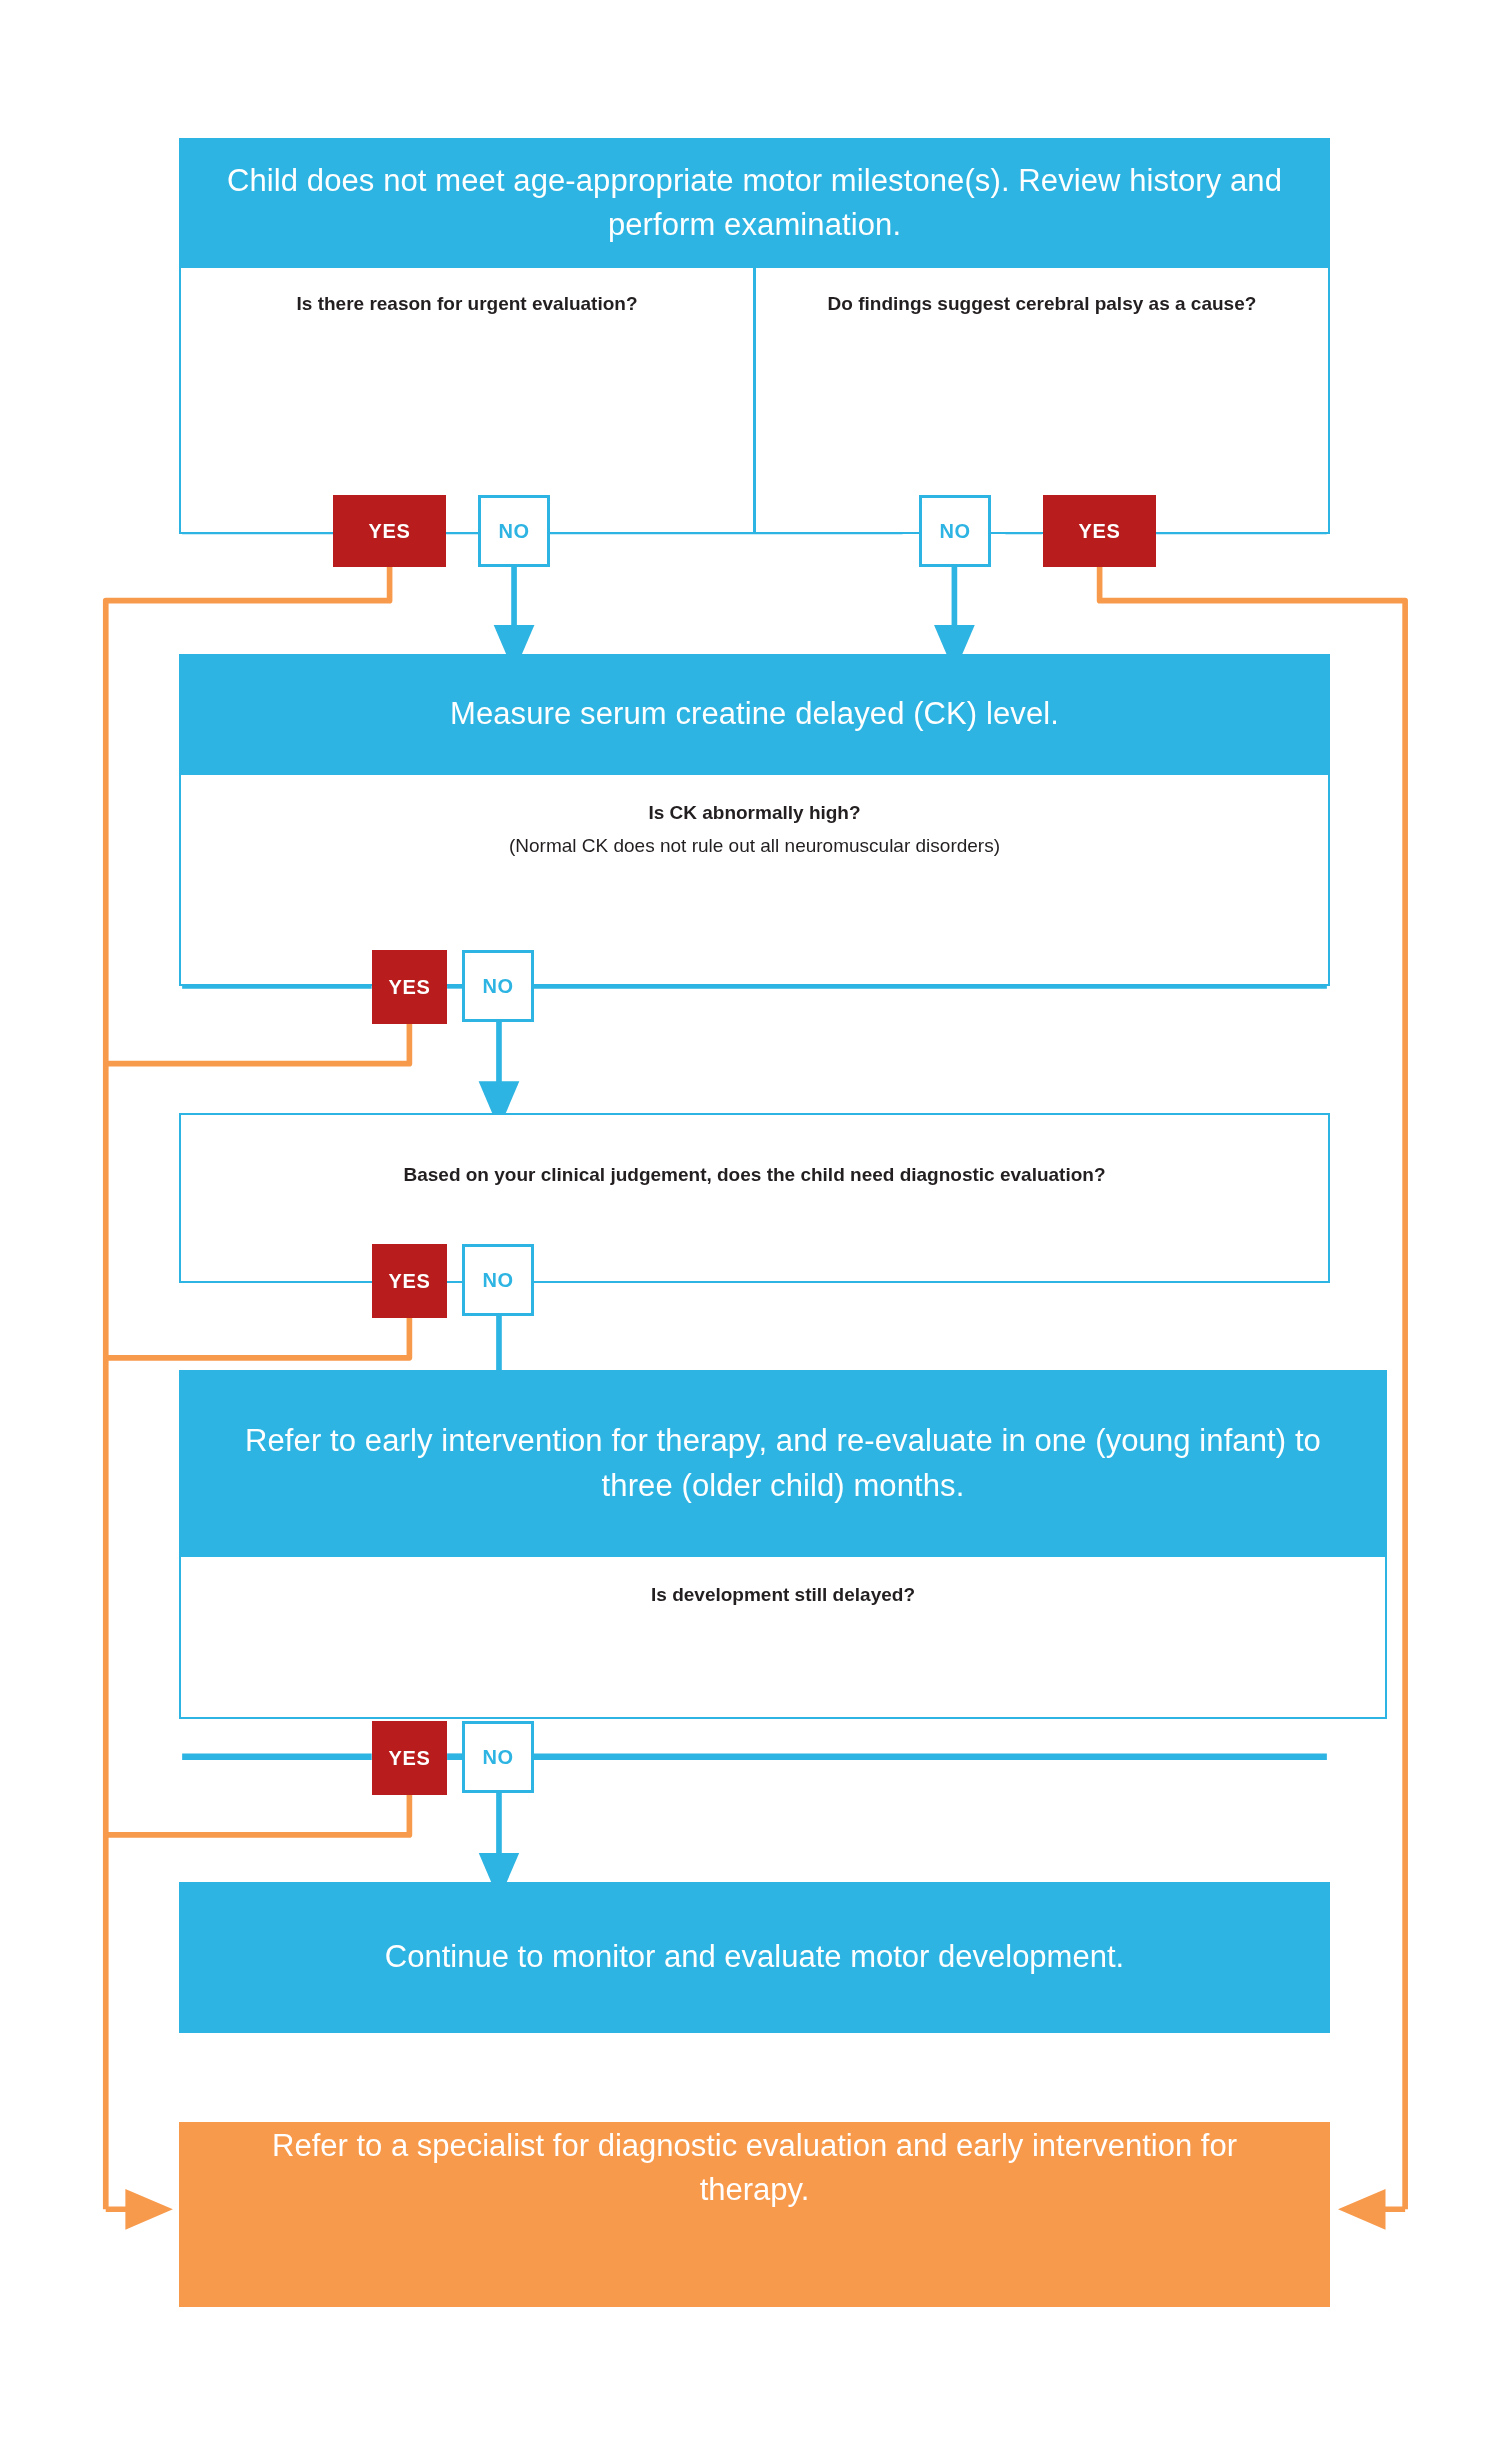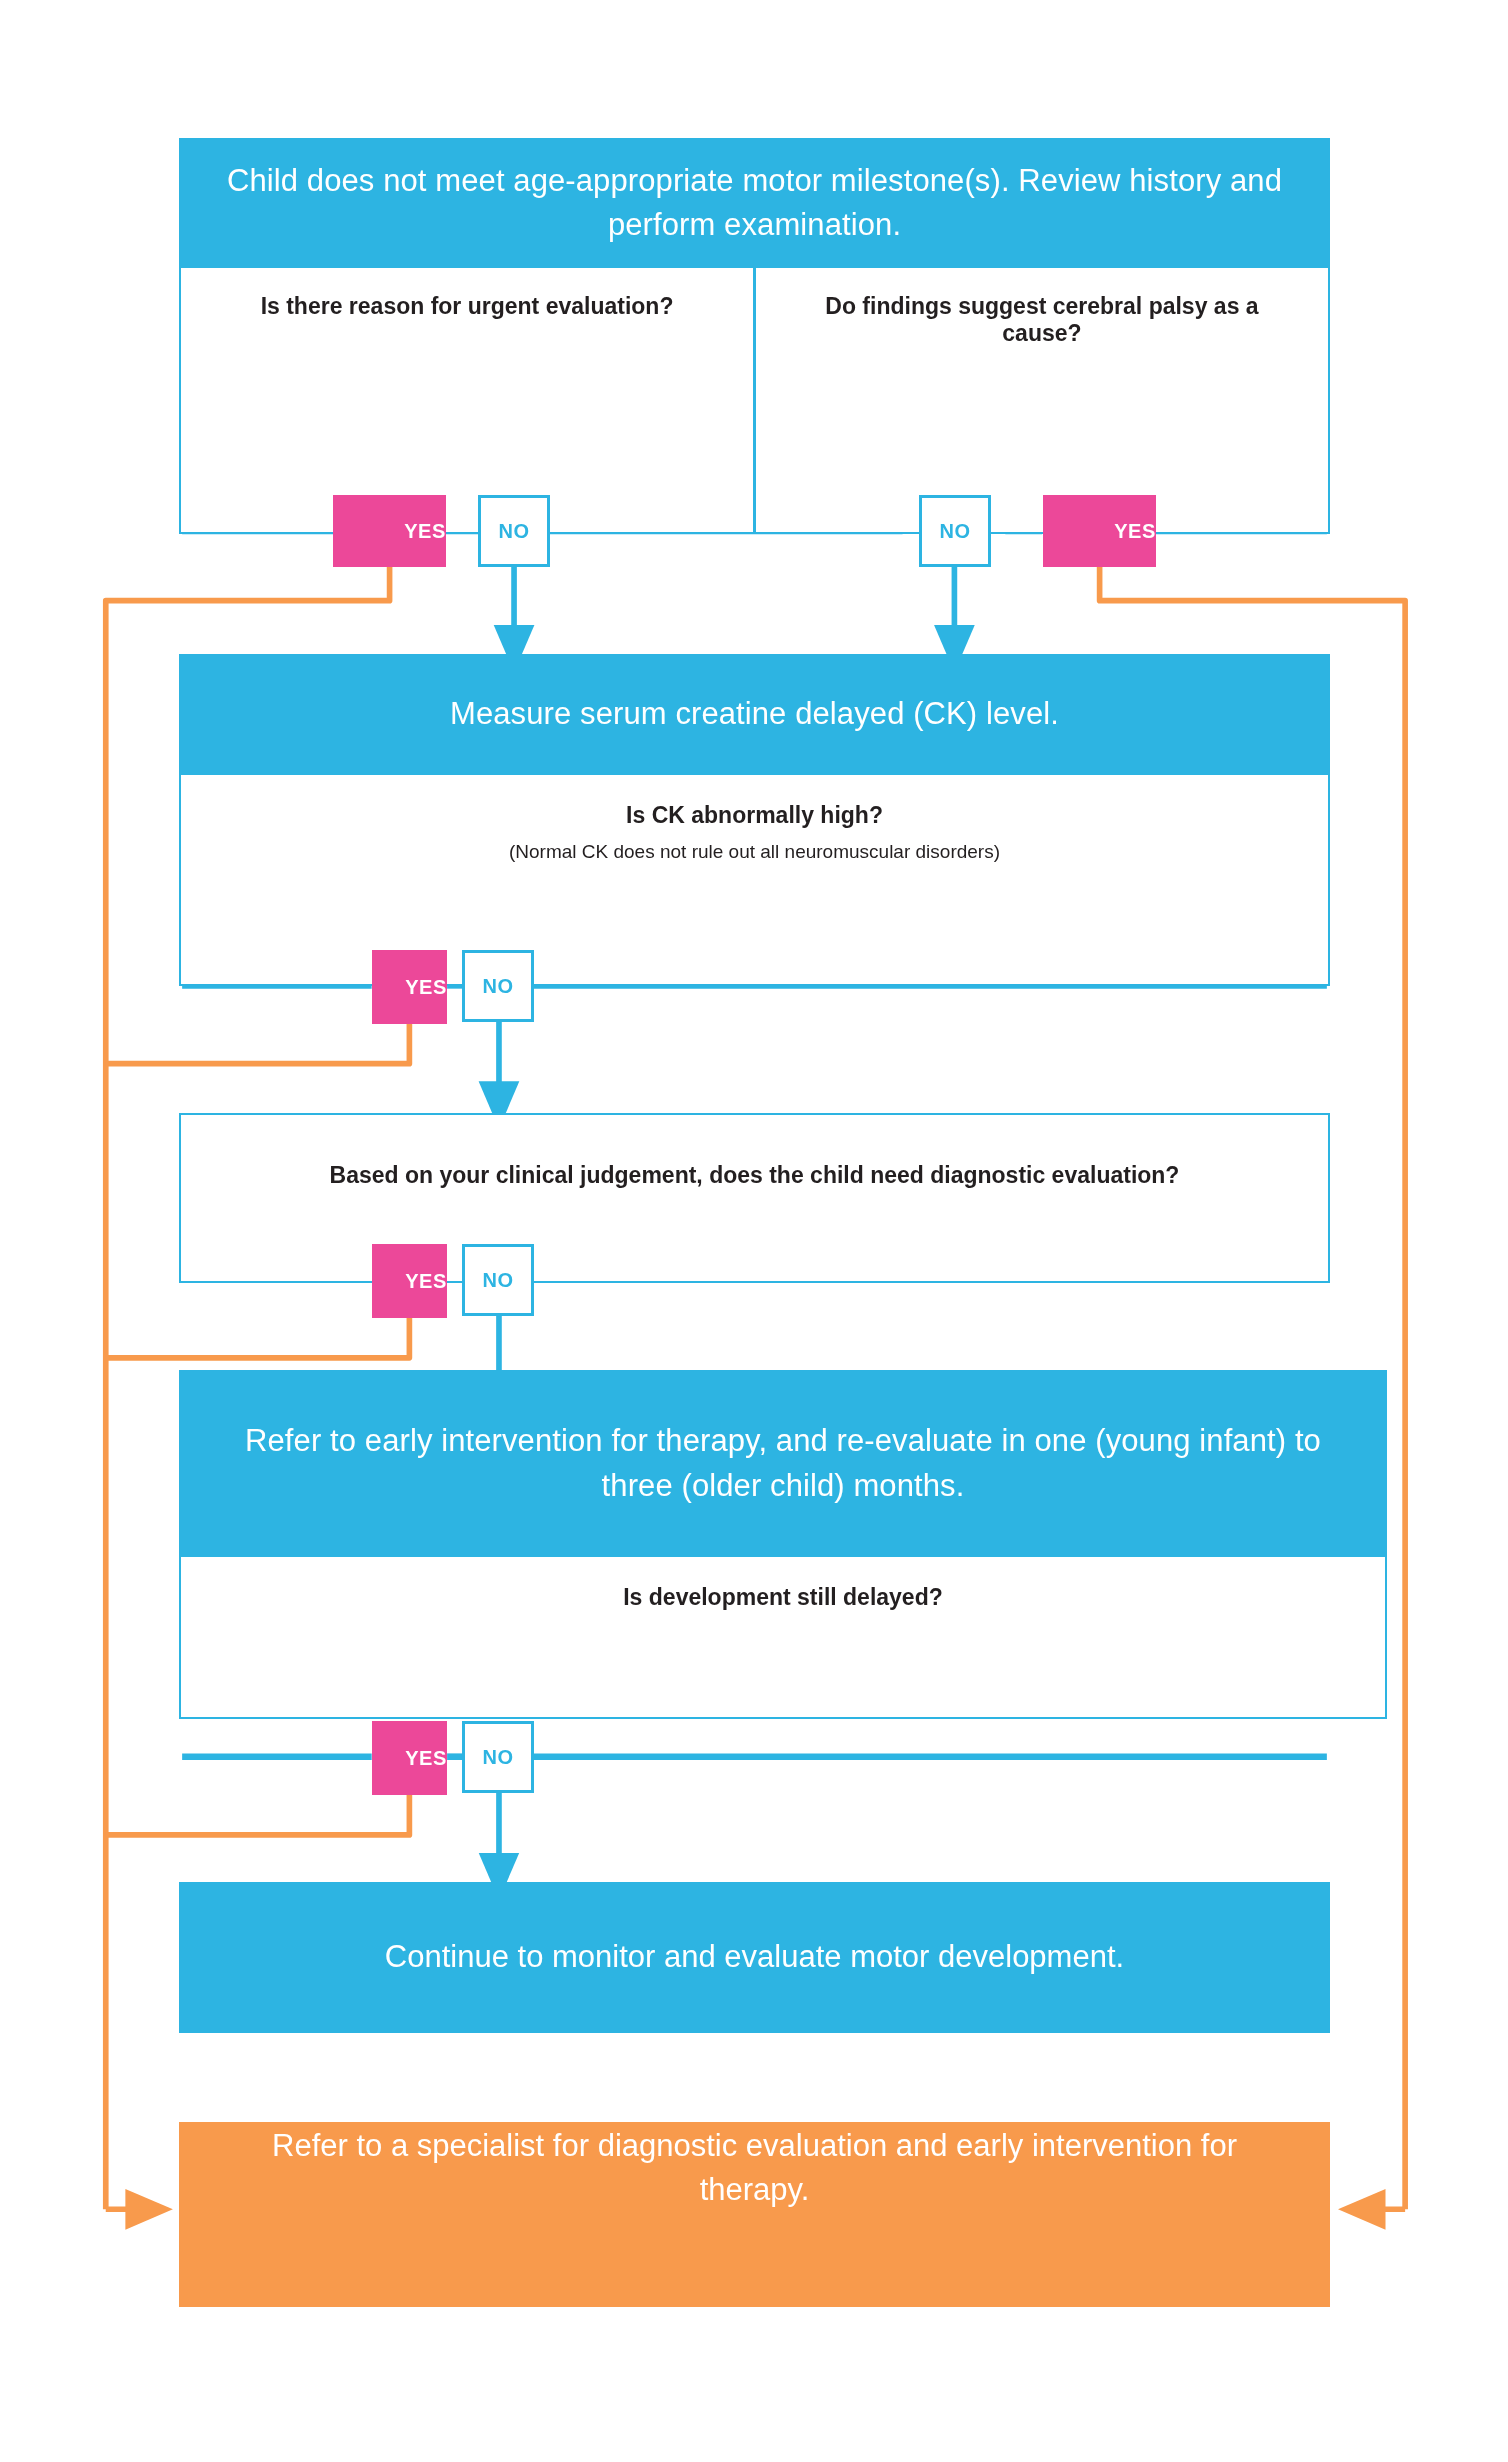--- a/index.html
+++ b/index.html
@@ -79,21 +79,21 @@
     align-items: flex-start;
     justify-content: center;
     text-align: center;
     box-sizing: border-box;
     padding: 2px 57px;
     line-height: 1.42;
   }
 
   .q-bold {
     font-weight: 700;
-    font-size: 23px;
+    font-size: 19px;
     color: #231f20;
   }
   .q-sub {
     font-weight: 400;
     font-size: 19px;
     color: #231f20;
     margin-top: 7.5px;
   }
   .head-text { font-size: 31px; }
   .big-text  { font-size: 31px; }
@@ -127,24 +127,23 @@
     display: flex;
     align-items: center;
     justify-content: center;
     box-sizing: border-box;
     font-weight: 700;
     font-size: 20px;
     letter-spacing: 0.6px;
     z-index: 6;
   }
   .chip-yes {
-    background: #ec4899;
+    background: #b91c1c;
     color: #ffffff;
     border: none;
-    justify-content: flex-end;
   }
   .chip-no {
     background: #ffffff;
     color: #2db4e2;
     border: 3.8px solid #2db4e2;
   }
 </style>
 </head>
 <body>
 

